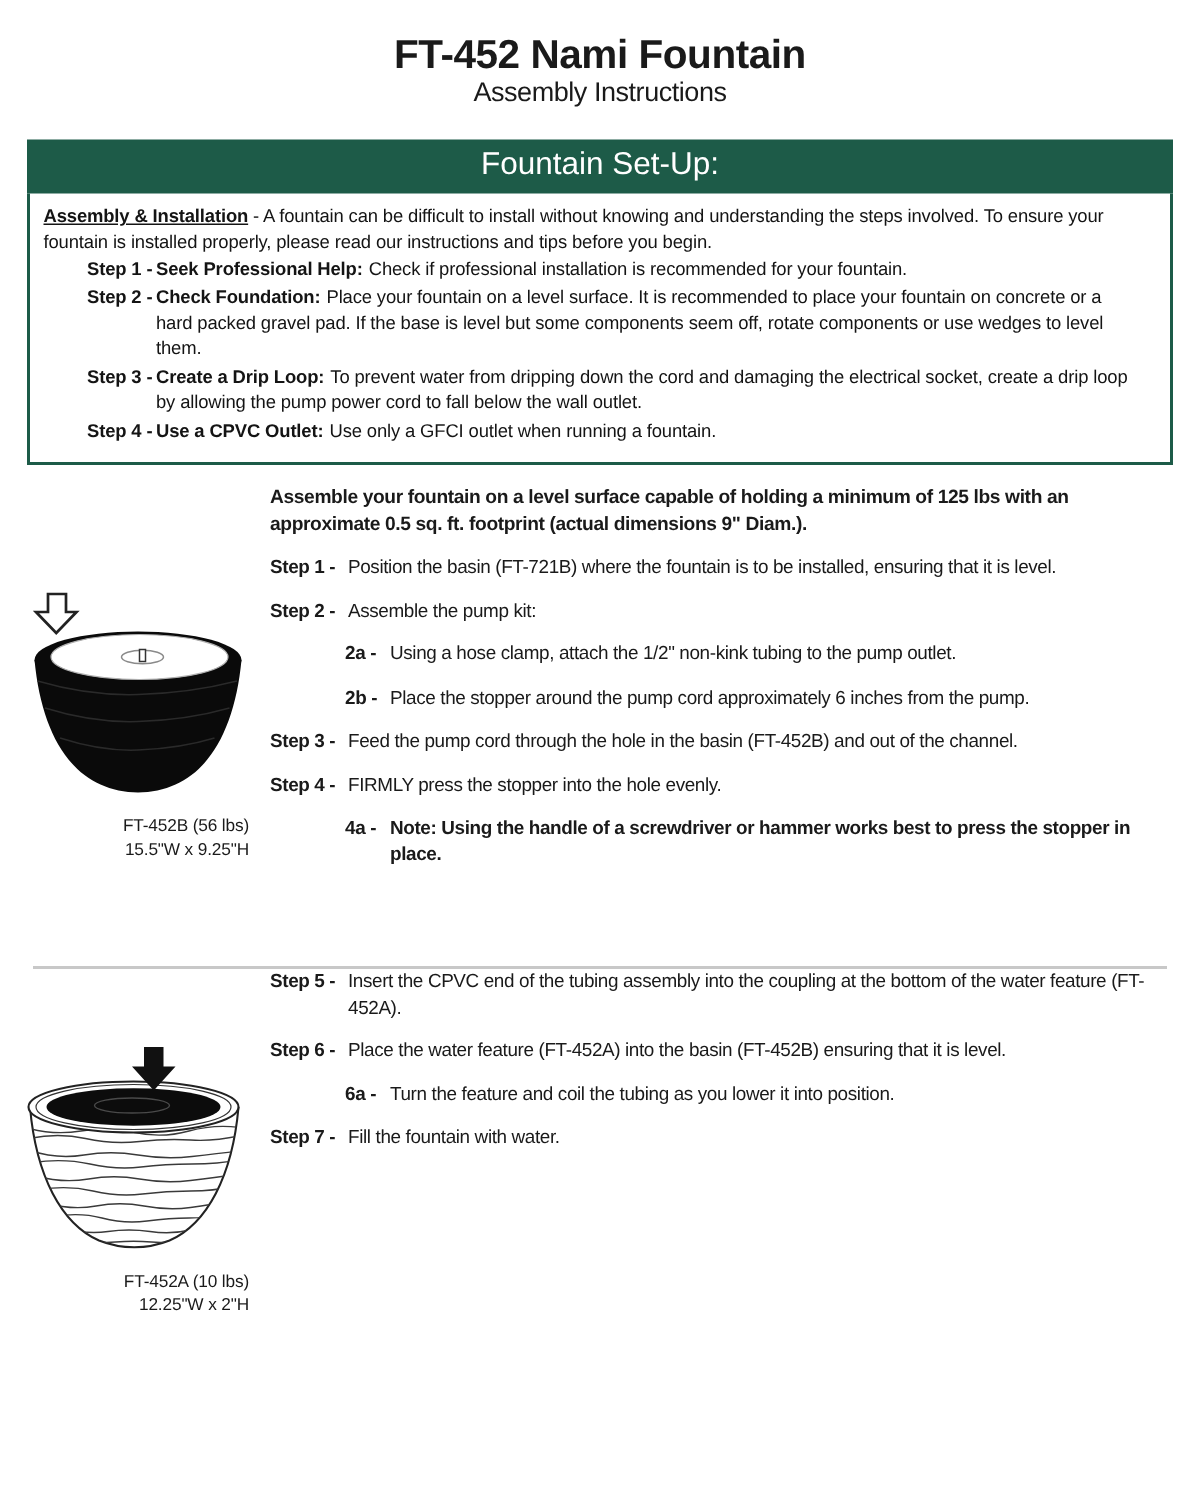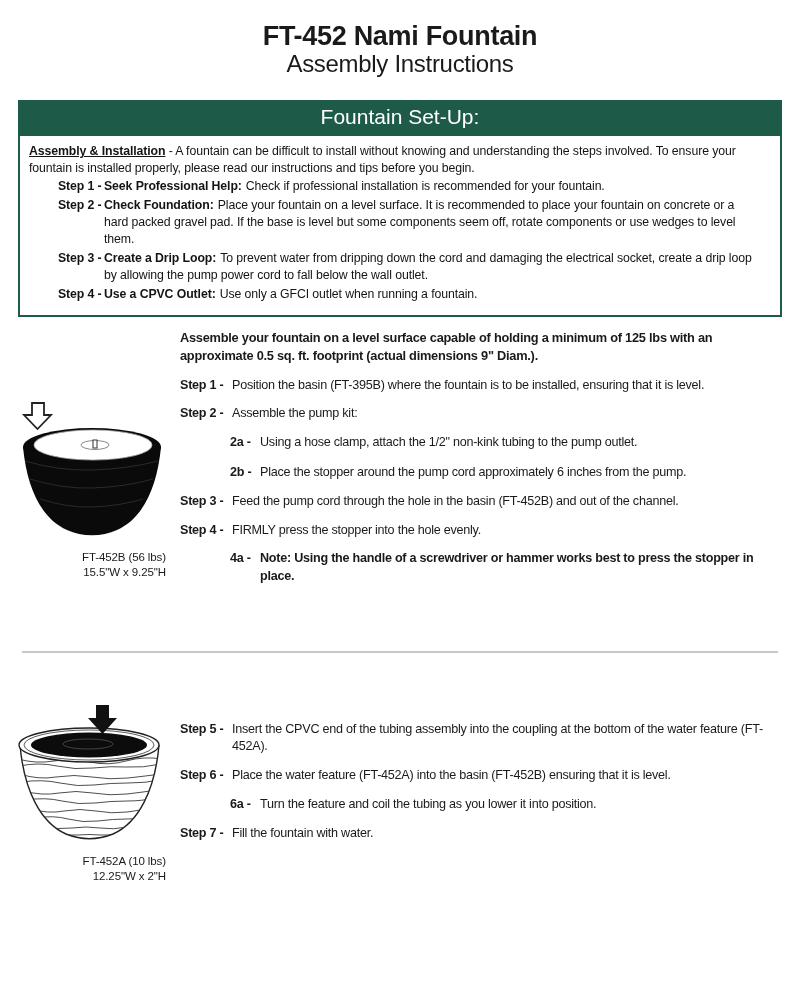--- a/index.html
+++ b/index.html
@@ -9,21 +9,21 @@
     background: #ffffff;
     font-family: "Liberation Sans", sans-serif;
     color: #1a1a1a;
     -webkit-font-smoothing: antialiased;
   }
   .page { position: relative; width: 800px; height: 1000px; overflow: hidden; background:#fff; }
 
   
   .titles { text-align: center; padding-top: 21px; line-height: 1.12; }
   .title1 { font-size: 27px; font-weight: bold; letter-spacing: -0.3px; }
-  .title2 { font-size: 24px; font-weight: 400; letter-spacing: -0.3px; }
+  .title2 { font-size: 18px; font-weight: 400; letter-spacing: -0.3px; }
 
   
   .setup { margin: 22px 18px 0 18px; }
   .setup-header {
     background: #1d5b48; color: #ffffff; text-align: center;
     font-size: 21px; font-weight: 400; padding: 5px 0 7px 0;
   }
   .setup-body {
     border: 2px solid #1d5b48; border-top: none;
     padding: 7px 23px 10px 9px;
@@ -43,21 +43,21 @@
   .steps-col { flex: 1 1 auto; padding-right: 12px; font-size: 12.6px; line-height: 1.4; letter-spacing: -0.25px; }
 
   .lead { font-weight: bold; margin: 0 0 12px 0; font-size: 12.8px; }
   p.step { margin: 0 0 11px 0; padding-left: 52px; text-indent: -52px; }
   p.step .lbl { display: inline-block; width: 52px; text-indent: 0; font-weight: bold; white-space: nowrap; }
   p.substep { margin: 0 0 12px 0; margin-left: 50px; padding-left: 30px; text-indent: -30px; }
   p.substep .lbl { display: inline-block; width: 30px; text-indent: 0; font-weight: bold; white-space: nowrap; }
   p.substep.bold-note { font-weight: bold; }
 
   .sec1-steps { padding-top: 0; }
-  .sec2-steps { padding-top: 68px; }
+  .sec2-steps { }
 
   
   .figure { width: 150px; margin-left: 16px; text-align: right; }
   .figure-b { margin-top: 70px; }
   .figure-a { margin-top: 50px; }
   .caption { font-size: 11.5px; line-height: 1.35; margin-top: 5px; color: #1a1a1a; letter-spacing: -0.1px; }
 
   
   hr.divider {
     border: none; border-top: 2px solid #c8c8c8;
@@ -107,21 +107,21 @@
           <rect x="77" y="41" width="4" height="8" fill="#ffffff" stroke="#333333" stroke-width="1"></rect>
         </svg>
         <div class="caption">
           <div>FT-452B (56 lbs)</div>
           <div>15.5"W x 9.25"H</div>
         </div>
       </div>
     </div>
     <div class="steps-col sec1-steps">
       <p class="lead">Assemble your fountain on a level surface capable of holding a minimum of 125 lbs with an approximate 0.5 sq. ft. footprint (actual dimensions 9" Diam.).</p>
-      <p class="step"><span class="lbl">Step 1 -</span><span>Position the basin (FT-395B) where the fountain is to be installed, ensuring that it is level.</span></p>
+      <p class="step"><span class="lbl">Step 1 -</span><span>Position the basin (FT-721B) where the fountain is to be installed, ensuring that it is level.</span></p>
       <p class="step"><span class="lbl">Step 2 -</span><span>Assemble the pump kit:</span></p>
       <p class="substep"><span class="lbl">2a -</span><span>Using a hose clamp, attach the 1/2" non-kink tubing to the pump outlet.</span></p>
       <p class="substep"><span class="lbl">2b -</span><span>Place the stopper around the pump cord approximately 6 inches from the pump.</span></p>
       <p class="step"><span class="lbl">Step 3 -</span><span>Feed the pump cord through the hole in the basin (FT-452B) and out of the channel.</span></p>
       <p class="step"><span class="lbl">Step 4 -</span><span>FIRMLY press the stopper into the hole evenly.</span></p>
       <p class="substep bold-note"><span class="lbl">4a -</span><span>Note: Using the handle of a screwdriver or hammer works best to press the stopper in place.</span></p>
     </div>
   </div>
 
   <hr class="divider">

